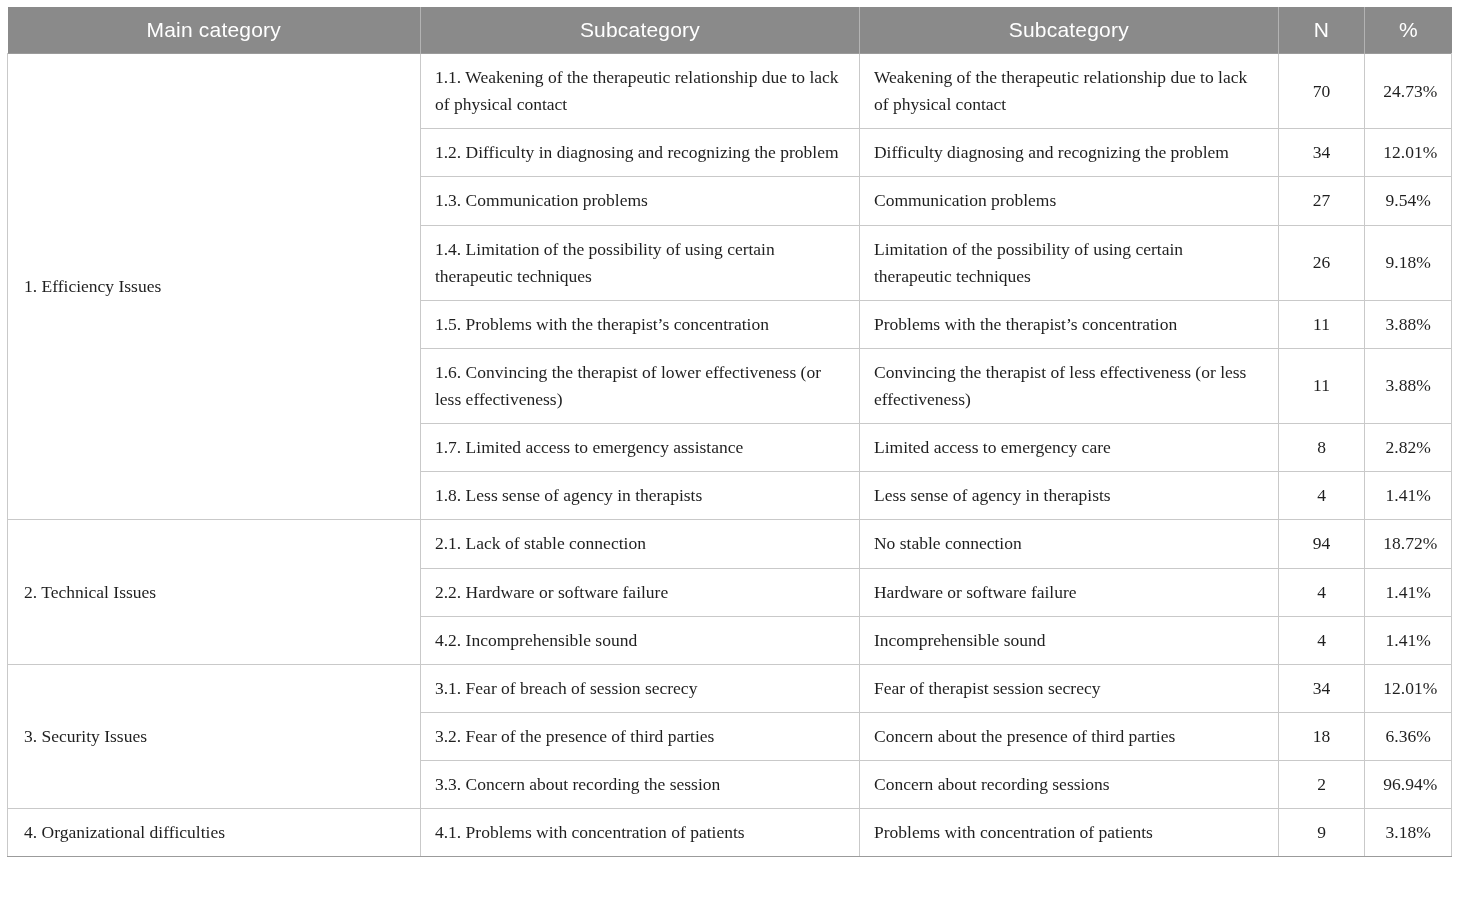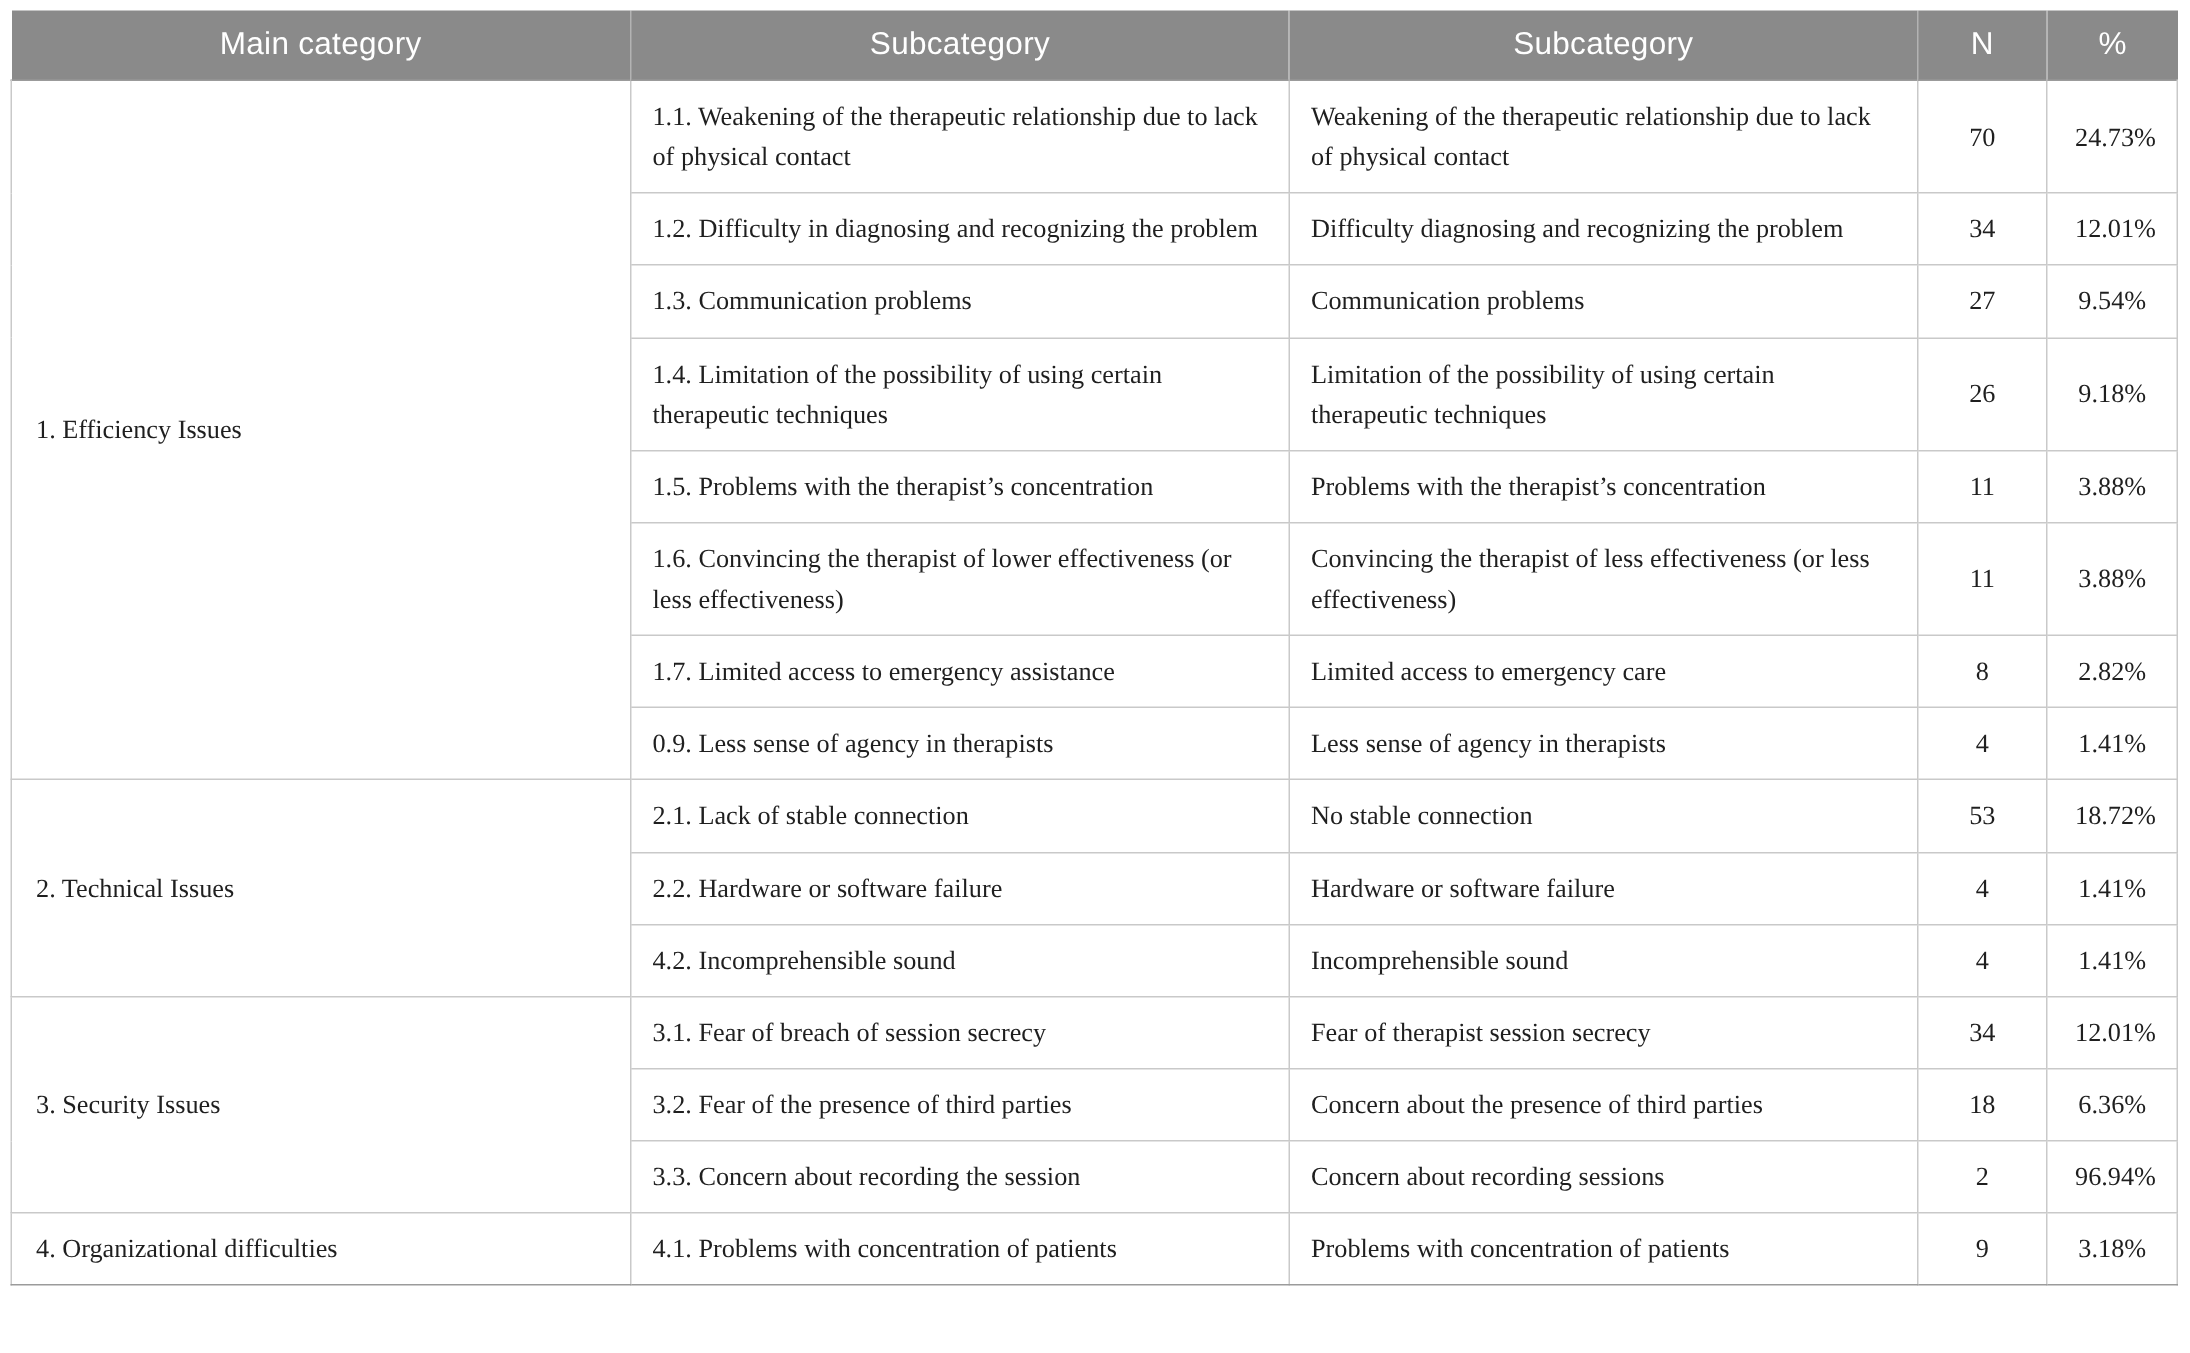--- a/index.html
+++ b/index.html
@@ -111,30 +111,30 @@
           <td class="num">11</td>
           <td class="num">3.88%</td>
         </tr>
         <tr>
           <td>1.7. Limited access to emergency assistance</td>
           <td>Limited access to emergency care</td>
           <td class="num">8</td>
           <td class="num">2.82%</td>
         </tr>
         <tr>
-          <td>0.9. Less sense of agency in therapists</td>
+          <td>1.8. Less sense of agency in therapists</td>
           <td>Less sense of agency in therapists</td>
           <td class="num">4</td>
           <td class="num">1.41%</td>
         </tr>
         <tr class="group-start">
           <td rowspan="3" class="main-cat">2. Technical Issues</td>
           <td>2.1. Lack of stable connection</td>
           <td>No stable connection</td>
-          <td class="num">53</td>
+          <td class="num">94</td>
           <td class="num">18.72%</td>
         </tr>
         <tr>
           <td>2.2. Hardware or software failure</td>
           <td>Hardware or software failure</td>
           <td class="num">4</td>
           <td class="num">1.41%</td>
         </tr>
         <tr>
           <td>4.2. Incomprehensible sound</td>

